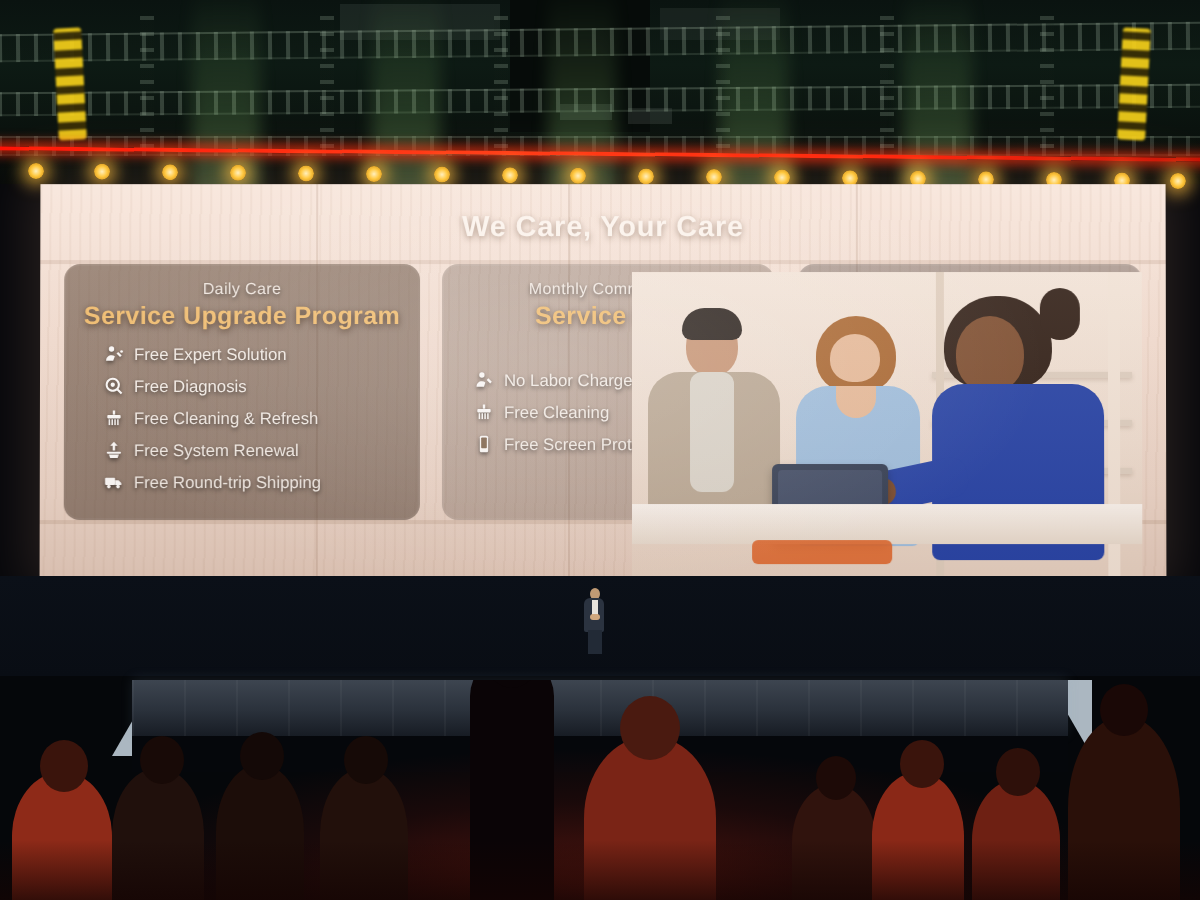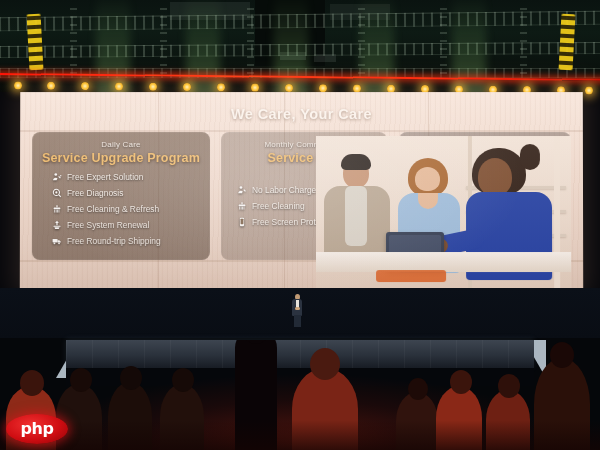--- a/index.html
+++ b/index.html
@@ -499,17 +499,14 @@
 
     <div class="sil" style="left:486px;top:50px;width:44px;height:60px;background:#6e2013;"></div>
     <div class="silhead" style="left:498px;top:34px;width:22px;height:24px;background:#2e100a;"></div>
 
     <div class="sil" style="left:534px;top:18px;width:56px;height:92px;background:#2a1009;"></div>
     <div class="silhead" style="left:550px;top:2px;width:24px;height:26px;background:#1a0806;"></div>
 
     <div class="rowseats"></div>
   </div>
 
-  <div class="watermark">
-    <span>php</span>
-  </div>
 
 </div>
 
 </body></html>

